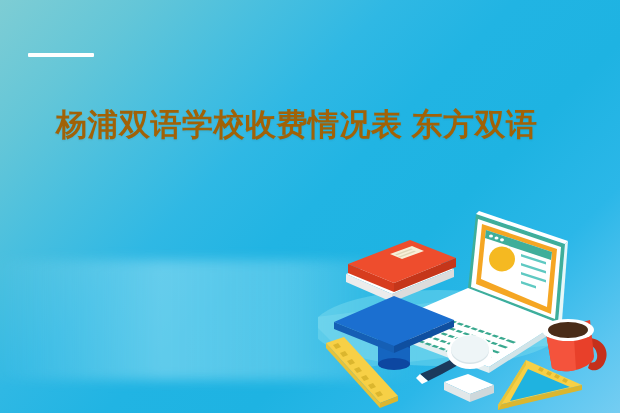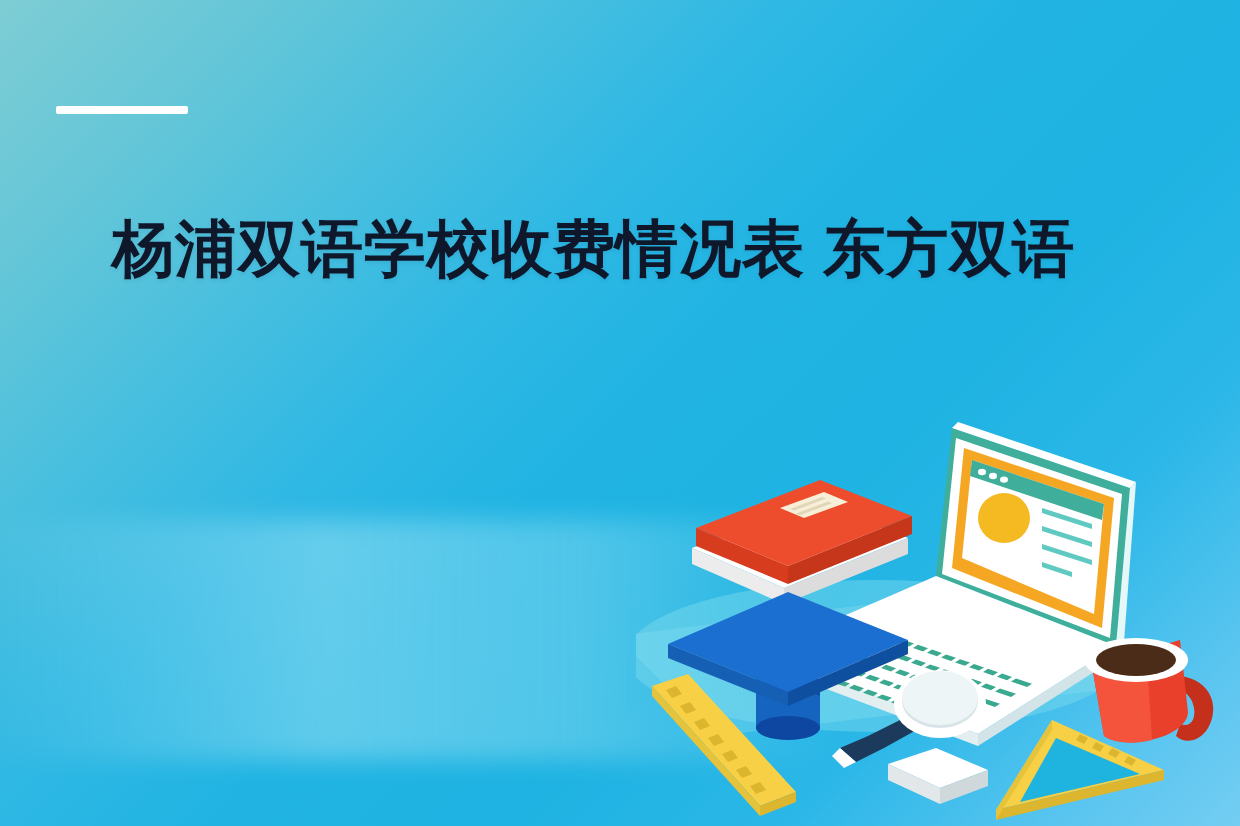--- a/index.html
+++ b/index.html
@@ -47,21 +47,21 @@
     height: 4px;
     background: #ffffff;
     border-radius: 1px;
   }
 
   .banner-title {
     position: absolute;
     left: 56px;
     top: 104px;
     width: 520px;
-    color: #0f172a;
+    color: #a16207;
     font-size: 31px;
     line-height: 42px;
     font-weight: bold;
     letter-spacing: 0.5px;
     white-space: nowrap;
     text-shadow: 0 1px 2px rgba(0,60,90,0.10);
   }
 
   .illustration {
     position: absolute;

